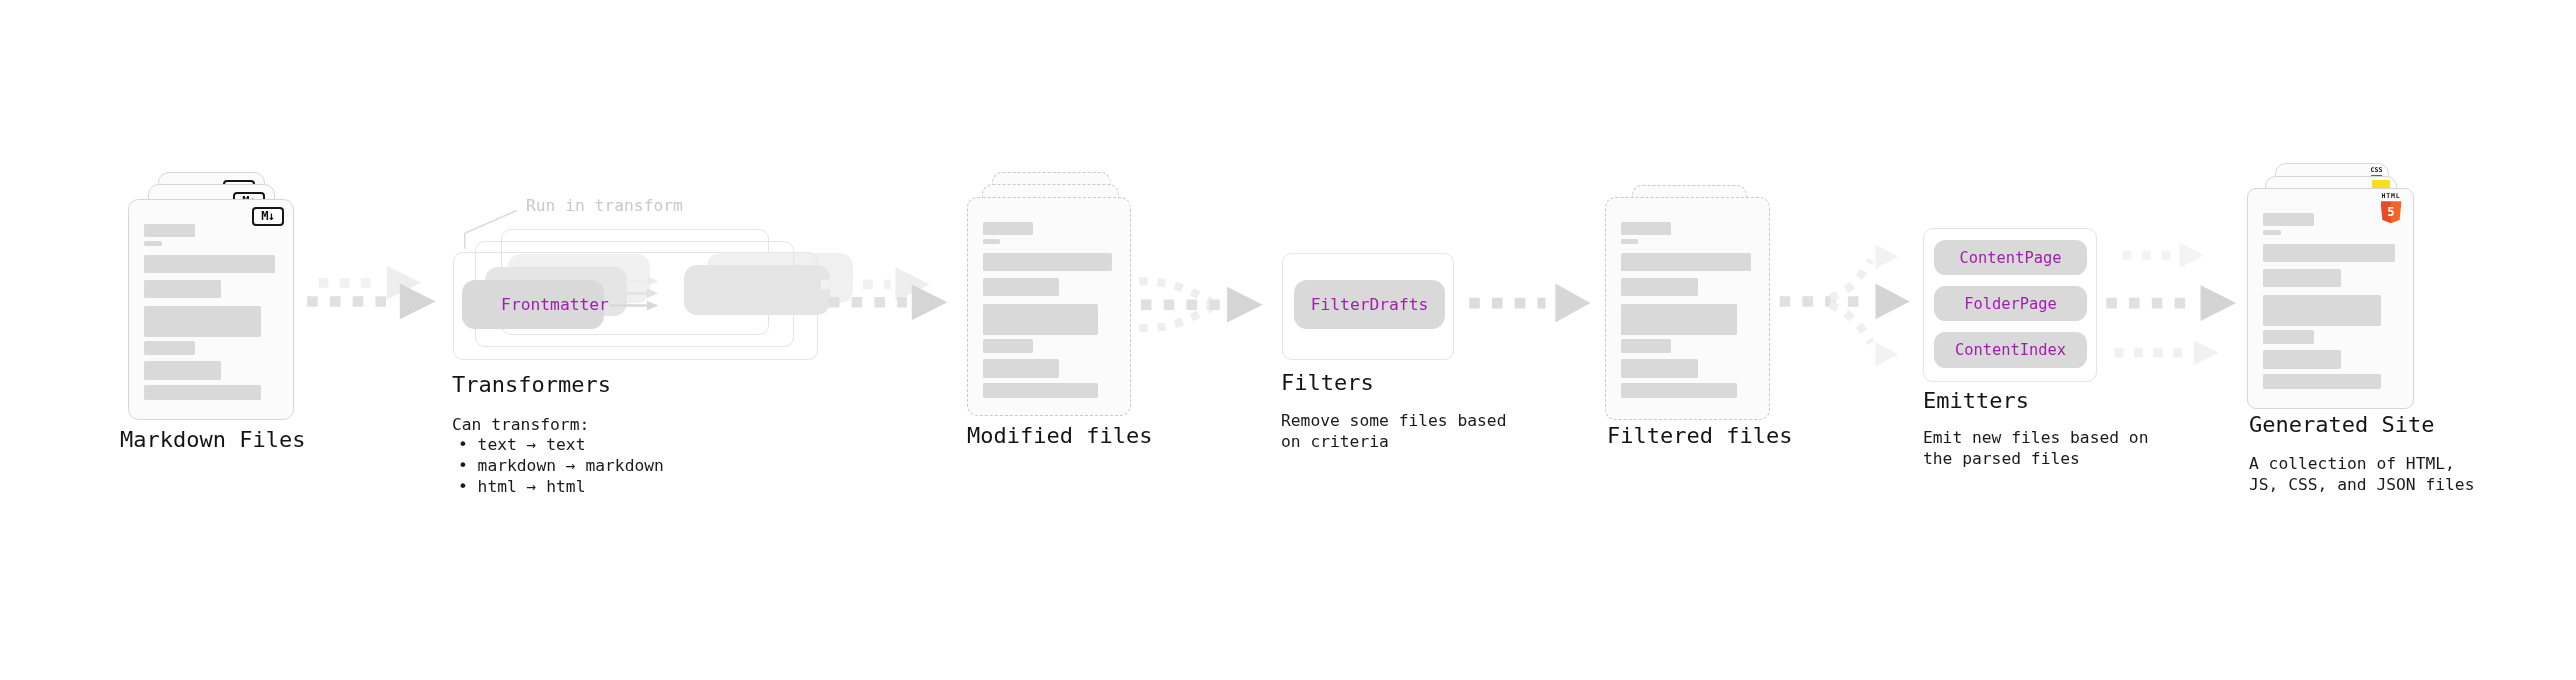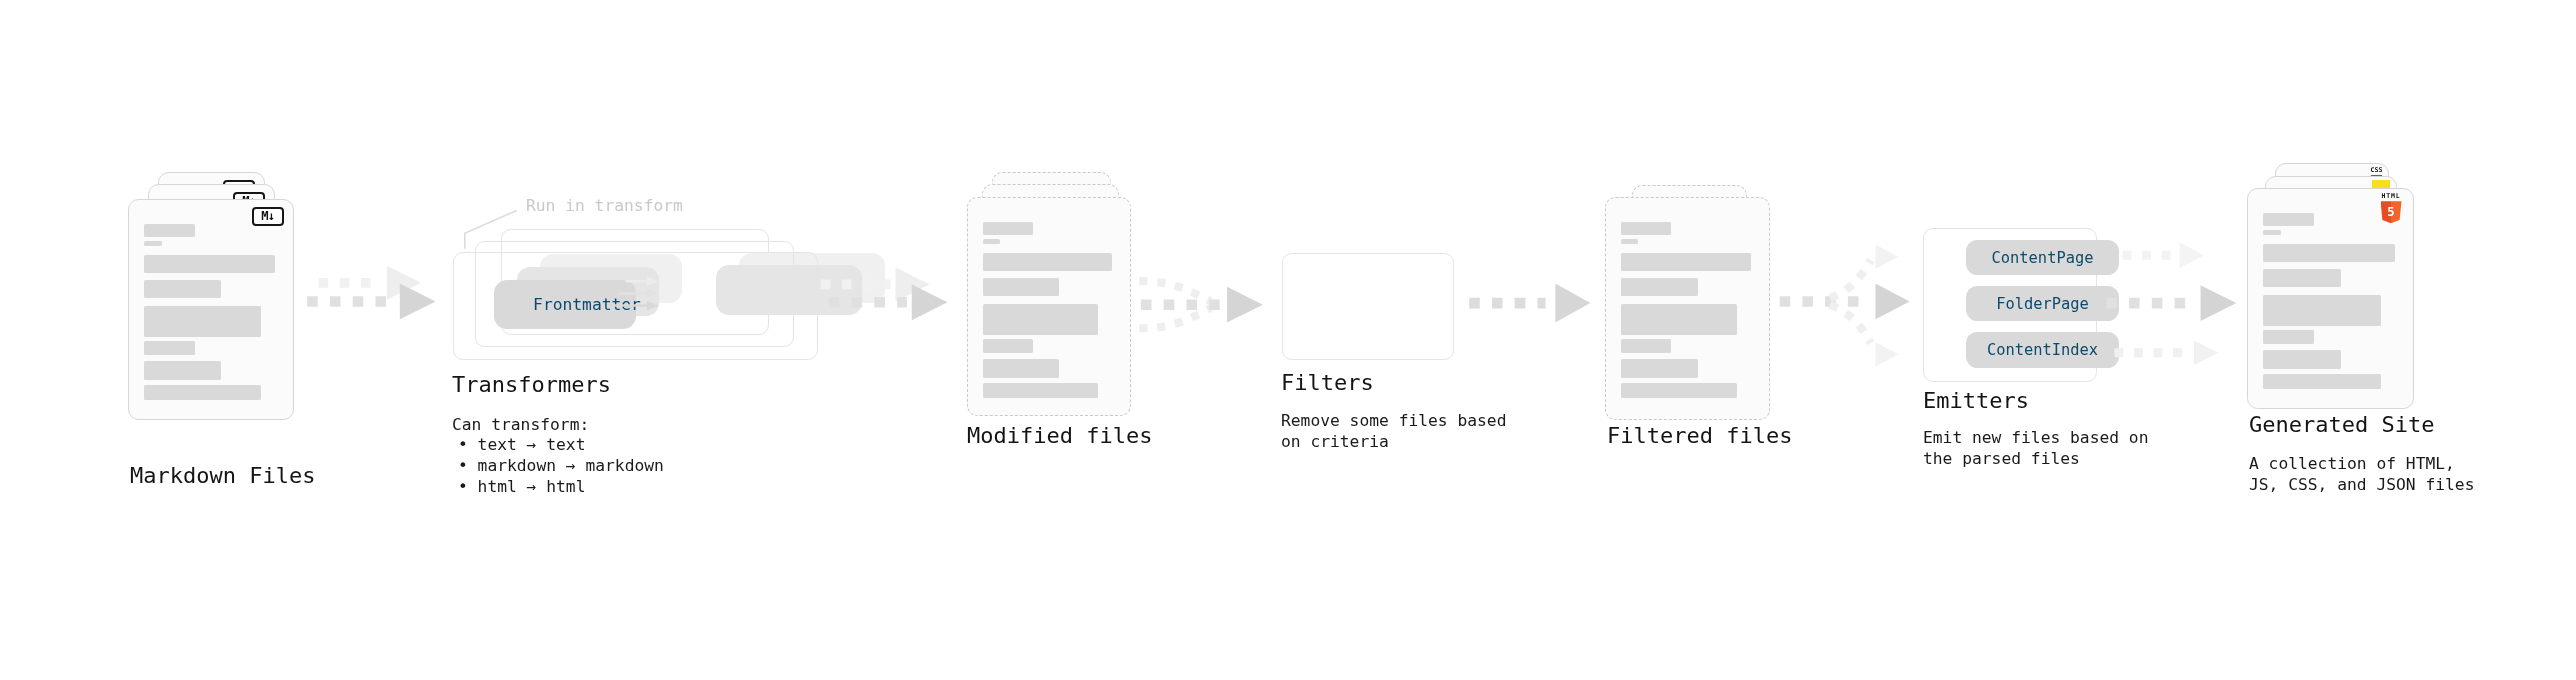--- a/index.html
+++ b/index.html
@@ -17,21 +17,21 @@
   .bar{position:absolute; left:0; background:var(--c-bar); border-radius:1.6px;}
 
   .md-badge{position:absolute; top:6.5px; right:9px; width:32.5px; height:19.5px; background:#fff;
     border:2.4px solid #161616; border-radius:4.1px; font-size:12.2px; font-weight:bold; color:#111;
     display:flex; align-items:center; justify-content:center; letter-spacing:-0.8px; line-height:1;}
 
   .container{position:absolute; border:1.6px solid #e4e4e4; border-radius:9.8px; background:transparent;}
   .container.filled{background:#ffffff;}
 
   .pill{position:absolute; background:var(--c-bar); border-radius:13px; display:flex; align-items:center;
-    justify-content:center; font-size:16.3px; color:#0c4a6e; white-space:nowrap;margin-left:32px;}
+    justify-content:center; font-size:16.3px; color:#a21caf; white-space:nowrap;}
   .pill.ghost1{background:#e5e5e5;}
   .pill.ghost2{background:#f0f0f0;}
   .pill.small{border-radius:11.4px; font-size:15.4px;}
 
   .h{position:absolute; font-size:22px; line-height:22px; font-weight:500; color:#141414; white-space:nowrap;}
   .cap{position:absolute; font-size:16.3px; line-height:21px; color:#1a1a1a; white-space:nowrap;}
   .note{position:absolute; font-size:16.3px; line-height:18px; color:var(--c-faded); white-space:nowrap;}
 
   .html5-badge{position:absolute; top:4.1px; right:9.8px; width:24.4px; text-align:center;}
   .html5-word{font-size:6.5px; font-weight:bold; letter-spacing:0.8px; color:#111; line-height:7.3px;}
@@ -64,21 +64,21 @@
         <div class="bar" style="top: 24.4px; width: 38%; height: 13px;"></div>
         <div class="bar" style="top: 41px; width: 13%; height: 4.9px;"></div>
         <div class="bar" style="top: 55px; width: 99%; height: 18px;"></div>
         <div class="bar" style="top: 80px; width: 58%; height: 18px;"></div>
         <div class="bar" style="top: 106px; width: 88%; height: 31px;"></div>
         <div class="bar" style="top: 141px; width: 38%; height: 14px;"></div>
         <div class="bar" style="top: 161px; width: 58%; height: 18.7px;"></div>
         <div class="bar" style="top: 185px; width: 88%; height: 14.6px;"></div>
       </div>
   </div>
-  <div class="h txt" style="left:130px;top:429px;margin-top:36px;">Markdown Files</div>
+  <div class="h txt" style="left:120px;top:429px;">Markdown Files</div>
 
   <div class="container z1" style="left:501px;top:229px;width:268px;height:106px;"></div>
   <div class="pill ghost2 z2" style="left:508px;top:254px;width:142px;height:49px;"></div>
   <div class="pill ghost2 z2" style="left:707px;top:253px;width:146px;height:50px;"></div>
   <div class="container z3" style="left:475px;top:241px;width:319px;height:106px;"></div>
   <div class="pill ghost1 z4" style="left:485px;top:267px;width:142px;height:49px;"></div>
   <div class="pill ghost1 z4" style="left:684px;top:265px;width:146px;height:50px;"></div>
   <div class="container z5" style="left:453px;top:252px;width:365px;height:108px;"></div>
   <div class="pill z5" style="left:462px;top:280px;width:142px;height:49px;padding-left:44px;">Frontmatter</div>
   <div class="note txt" style="left:526px;top:197px;">Run in transform</div>
@@ -100,20 +100,21 @@
         <div class="bar" style="top: 80px; width: 58%; height: 18px;"></div>
         <div class="bar" style="top: 106px; width: 88%; height: 31px;"></div>
         <div class="bar" style="top: 141px; width: 38%; height: 14px;"></div>
         <div class="bar" style="top: 161px; width: 58%; height: 18.7px;"></div>
         <div class="bar" style="top: 185px; width: 88%; height: 14.6px;"></div>
       </div>
   </div>
   <div class="h txt" style="left:967px;top:425px;">Modified files</div>
 
   <div class="container filled z1" style="left:1282px;top:253px;width:172px;height:107px;"></div>
+  <div class="pill z2" style="left:1294px;top:280px;width:151px;height:49px;">FilterDrafts</div>
   <div class="h txt" style="left:1281px;top:372px;">Filters</div>
   <div class="cap txt" style="left:1281px;top:410px;">
     <div>Remove some files based</div>
     <div>on criteria</div>
   </div>
 
   <div class="card dashed z1" style="left:1632px;top:185px;width:115px;height:171px;"></div>
   <div class="card dashed z2" style="left:1605px;top:197px;width:165px;height:223px;">
     <div class="bars">
         <div class="bar" style="top: 24.4px; width: 38%; height: 13px;"></div>
@@ -137,21 +138,21 @@
     <div>Emit new files based on</div>
     <div>the parsed files</div>
   </div>
 
   <div class="card z1" style="left:2275px;top:163px;width:114px;height:171px;">
     <span class="css-badge">CSS</span>
   </div>
   <div class="card z2" style="left:2265px;top:176px;width:132px;height:187px;">
     <span class="js-badge"></span>
   </div>
-  <div class="card z3" style="left:2247px;top:188px;width:167px;height:221px;">
+  <div class="card z3" style="left:2247px;top:188px;width:167px;height:221px;border-radius:9px;">
     <div class="html5-badge">
       <div class="html5-word">HTML</div>
       <div class="html5-shield">
           <span>5</span>
         </div>
     </div>
     <div class="bars">
         <div class="bar" style="top: 24.4px; width: 38%; height: 13px;"></div>
         <div class="bar" style="top: 41px; width: 13%; height: 4.9px;"></div>
         <div class="bar" style="top: 55px; width: 99%; height: 18px;"></div>

